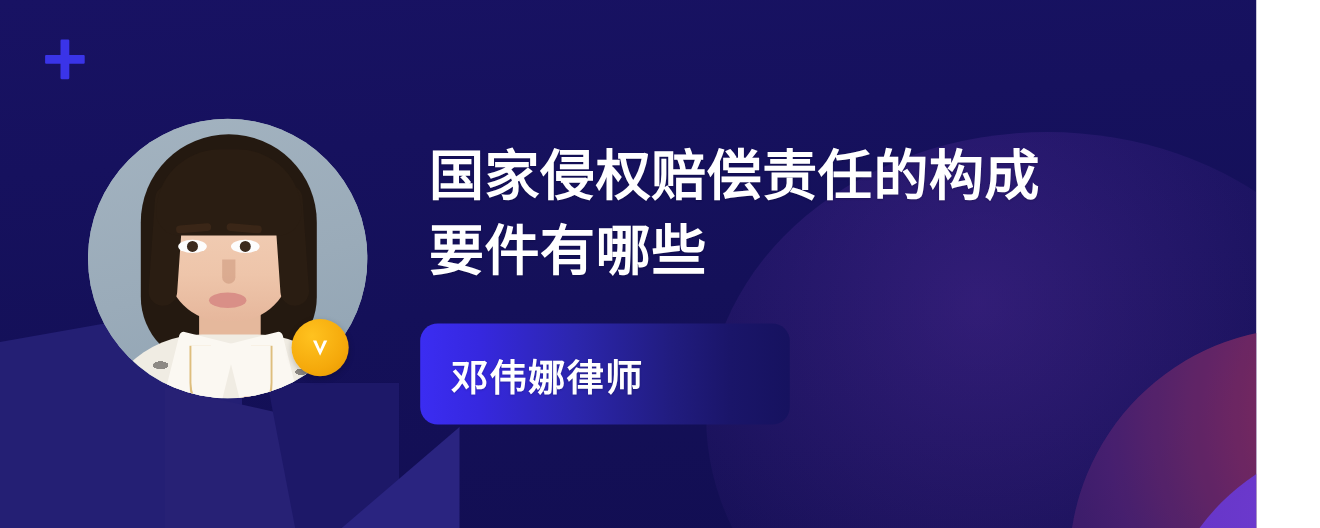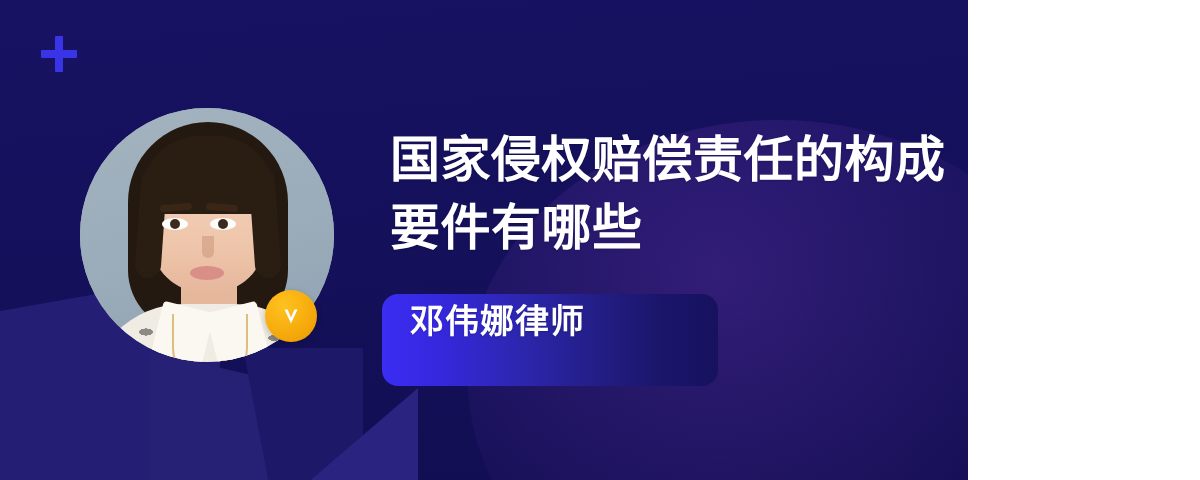--- a/index.html
+++ b/index.html
@@ -5,21 +5,21 @@
 <style>
   html, body {
     margin: 0;
     padding: 0;
     background: #ffffff;
   }
   * { box-sizing: border-box; }
 
   .banner {
     position: relative;
-    width: 968px;
+    width: 1142px;
     height: 480px;
     overflow: hidden;
     background: #15115e;
     font-family: "Liberation Sans", "DejaVu Sans", sans-serif;
     -webkit-font-smoothing: antialiased;
   }
 
   
   .bg-layer {
     position: absolute;
@@ -348,21 +348,21 @@
   .name-badge {
     position: absolute;
     left: 382px;
     top: 294px;
     width: 336px;
     height: 92px;
     border-radius: 16px;
     background: linear-gradient(90deg, #3b2df2 0%, #3a2fe0 16%, #2d2aae 42%, #221d80 68%, #191croma 80%, #16125f 100%);
     background: linear-gradient(90deg, #3b2df2 0%, #3628df 16%, #2c26ad 42%, #211c7f 68%, #1a1569 84%, #16125f 100%);
     display: flex;
-    align-items: flex-start;
+    align-items: center;
   }
   .name-badge .name-text {
     color: #ffffff;
     font-size: 34px;
     font-weight: 700;
     letter-spacing: 1px;
     padding-left: 28px;
     text-shadow: 0 1px 2px rgba(0,0,0,.2);
   }
 </style>

